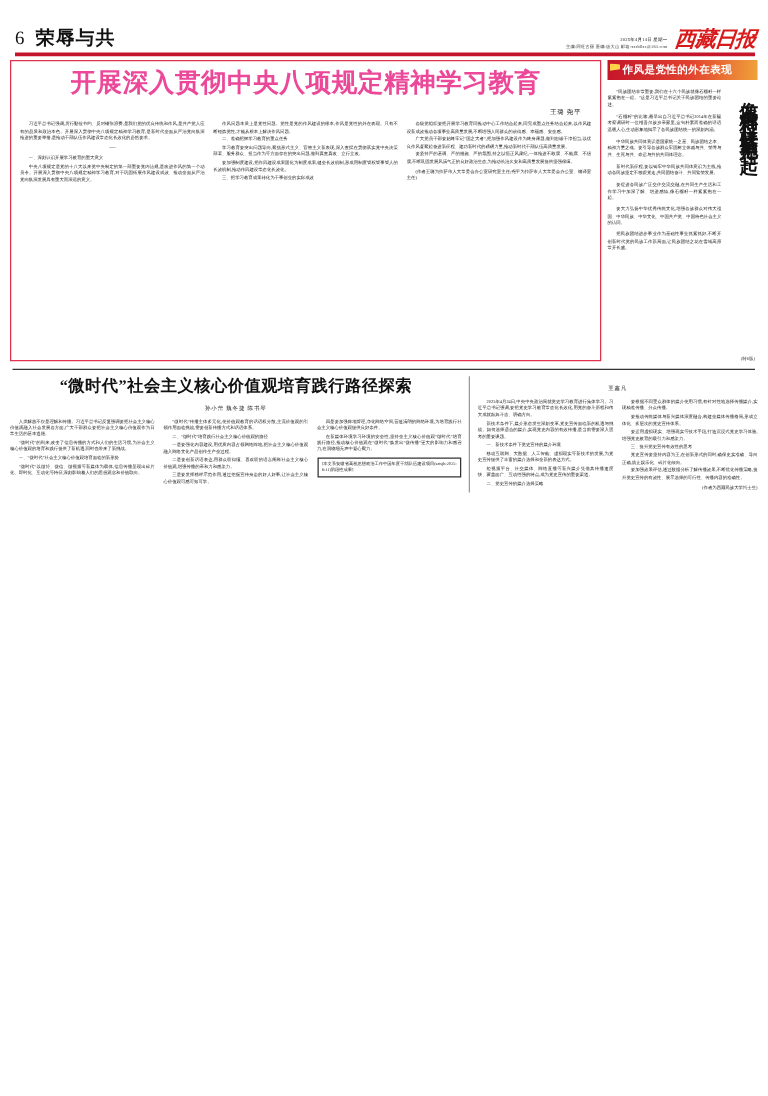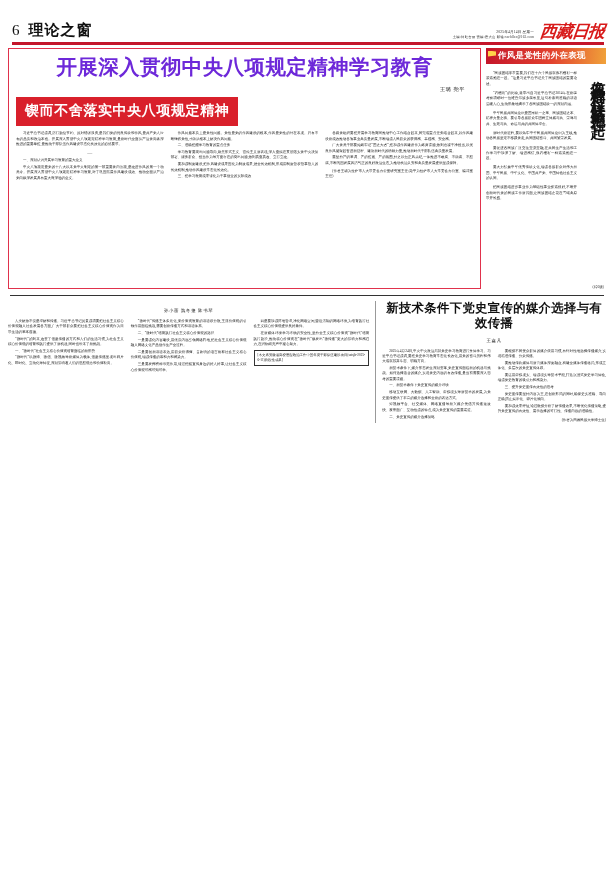--- a/index.html
+++ b/index.html
@@ -20,21 +20,21 @@
         font-family:"Liberation Serif",serif;letter-spacing:-1px;
         transform:skewX(-6deg);white-space:nowrap;line-height:1;}
 
   .mh-rule{height:3px;background:#c4152a;margin:0 2px 0 4px;}
 
   
   .top{display:flex;gap:5px;margin-top:3px;}
   .topmain{flex:1 1 auto;border:1.4px solid #e0324c;padding:6px 7px 5px;box-sizing:border-box;}
   .topside{width:120px;flex:0 0 120px;}
 
-  .hl1,.hl2{text-align:center;font-weight:700;color:#6d28d9;line-height:1.18;}
+  .hl1,.hl2{text-align:center;font-weight:700;color:#ec4899;line-height:1.18;}
   .hl1{font-size:20.5px;letter-spacing:.4px;}
   .hl2{font-size:20.5px;letter-spacing:4.6px;margin-top:3px;}
   .byline{text-align:right;font-size:5.2px;color:#222;margin:7px 8px 4px 0;letter-spacing:.6px;}
 
   .redbar{background:#d9202b;color:#fff;font-weight:700;font-size:14px;
           letter-spacing:.6px;padding:5px 9px 6px;display:inline-block;margin-bottom:5px;}
 
   .cols3{column-count:3;column-gap:7px;column-rule:none;}
   .bodytext{font-size:3.5px;line-height:1.52;text-align:justify;color:#1a1a1a;
             text-indent:2em;margin:0 0 1.5px;}
@@ -74,41 +74,38 @@
   .pagemark{font-size:3.6px;color:#333;text-align:right;padding-right:2px;margin-top:1px;}
 </style>
 </head>
 <body>
 
 <div class="page">
 
   <div class="masthead">
     <div class="mh-left">
       <span class="pg-num">6</span>
-      <span class="pg-sec">理论之窗</span>
+      <span class="pg-sec">荣辱与共</span>
     </div>
     <div class="mh-right">
       <div class="mh-meta">
         <div class="mh-date">2025年4月14日 星期一</div>
         <div class="mh-staff">主编:阿旺古丽  责编:唐大山  邮箱:xzrbllzc@163.com</div>
       </div>
       <div class="logo">西藏日报</div>
     </div>
   </div>
   <div class="mh-rule"></div>
 
   <div class="top">
 
     <div class="topmain">
       <div class="hl1">开展深入贯彻中央八项规定精神学习教育</div>
       <div class="byline">王璐 尧平</div>
 
-      <div>
-        <span class="redbar">锲而不舍落实中央八项规定精神</span>
-      </div>
 
       <div class="cols3">
         <p class="bodytext">习近平总书记强调,厉行勤俭节约、反对铺张浪费,是我们党的优良传统和作风,是共产党人应有的品质和政治本色。开展深入贯彻中央八项规定精神学习教育,是新时代全面从严治党向纵深推进的重要举措,是推动干部队伍作风建设常态化长效化的必然要求。</p>
         <span class="sep">—</span>
         <p class="bodytext">一、深刻认识开展学习教育的重大意义</p>
         <p class="bodytext">中央八项规定是党的十八大以来党中央制定的第一部重要党内法规,是改进作风的第一个动员令。开展深入贯彻中央八项规定精神学习教育,对于巩固拓展作风建设成效、推动全面从严治党向纵深发展具有重大而深远的意义。</p>
         <p class="bodytext">作风问题本质上是党性问题。党性是党的作风建设的根本,作风是党性的外在表现。只有不断锤炼党性,才能从根本上解决作风问题。</p>
         <p class="bodytext">二、准确把握学习教育的重点任务</p>
         <p class="bodytext">学习教育要突出问题导向,聚焦形式主义、官僚主义新表现,深入查摆在贯彻落实党中央决策部署、服务群众、担当作为等方面存在的突出问题,做到真查真改、立行立改。</p>
         <p class="bodytext">要加强制度建设,把作风建设成果固化为制度成果,健全长效机制,形成用制度管权管事管人的长效机制,推动作风建设常态化长效化。</p>
@@ -141,39 +138,39 @@
 
       <div class="pagemark">(转6版)</div>
     </div>
   </div>
 
   <div class="mid-rule"></div>
 
   <div class="bottom">
 
     <div class="b-left">
+      <div class="b-title">“微时代”社会主义核心价值观培育践行路径探索</div>
       <div class="b-byline">孙小蕾 魏冬捷 陈书琴</div>
       <div class="b-cols3">
         <p class="bodytext">人类解放不仅是理解和传播。习近平总书记反复强调要把社会主义核心价值观融入社会发展各方面,广大干部群众要把社会主义核心价值观作为日常生活的基本遵循。</p>
         <p class="bodytext">“微时代”的到来,改变了信息传播的方式和人们的生活习惯,为社会主义核心价值观的培育和践行提供了新机遇,同时也带来了新挑战。</p>
         <p class="bodytext">一、“微时代”社会主义核心价值观培育面临的新形势</p>
         <p class="bodytext">“微时代”以微博、微信、微视频等新媒体为载体,信息传播呈现出碎片化、即时化、互动化等特征,深刻影响着人们的思想观念和价值取向。</p>
         <p class="bodytext">“微时代”传播主体多元化,使价值观教育的话语权分散,主流价值观的引领作用面临挑战,需要创新传播方式和话语体系。</p>
         <p class="bodytext">二、“微时代”培育践行社会主义核心价值观的路径</p>
         <p class="bodytext">一是要强化内容建设,用优质内容占领网络阵地,把社会主义核心价值观融入网络文化产品创作生产全过程。</p>
         <p class="bodytext">二是要创新话语表达,用群众听得懂、喜欢听的语言阐释社会主义核心价值观,增强传播的亲和力和感染力。</p>
         <p class="bodytext">三是要发挥榜样示范作用,通过挖掘宣传身边的好人好事,让社会主义核心价值观可感可知可学。</p>
         <p class="bodytext">四是要加强阵地管理,净化网络空间,营造清朗的网络环境,为培育践行社会主义核心价值观提供良好条件。</p>
         <p class="bodytext">在新媒体环境学习环境的安全性,坚持全主义核心价值观“微时代”培育践行路径,推动核心价值观在“微时代”焕发出“微传播”更大的影响力和感召力,在润物细无声中凝心聚力。</p>
         <div class="boxnote">[本文系安徽省高校思想政治工作中国年度干部队伍建设项目(sztsjh-2025-6-11)阶段性成果]</div>
       </div>
     </div>
 
     <div class="b-right vdiv" style="padding-left:6px;">
-      <div class="b-title sm">新技术条件下党史宣传的媒介选择与有效传播</div>
       <div class="b-byline">王鑫凡</div>
       <div class="b-cols2">
         <p class="bodytext">2025年4月24日,中央中央政治局就党史学习教育进行集体学习。习近平总书记强调,要把党史学习教育常态化长效化,用党的奋斗历程和伟大成就鼓舞斗志、明确方向。</p>
         <p class="bodytext">新技术条件下,媒介形态发生深刻变革,党史宣传面临新的机遇与挑战。如何选择适合的媒介,实现党史内容的有效传播,是当前需要深入思考的重要课题。</p>
         <p class="bodytext">一、新技术条件下党史宣传的媒介环境</p>
         <p class="bodytext">移动互联网、大数据、人工智能、虚拟现实等新技术的发展,为党史宣传提供了丰富的媒介选择和全新的表达方式。</p>
         <p class="bodytext">短视频平台、社交媒体、网络直播等新兴媒介凭借其传播速度快、覆盖面广、互动性强的特点,成为党史宣传的重要渠道。</p>
         <p class="bodytext">二、党史宣传的媒介选择策略</p>
         <p class="bodytext">要根据不同受众群体的媒介使用习惯,有针对性地选择传播媒介,实现精准传播、分众传播。</p>
         <p class="bodytext">要推动传统媒体与新兴媒体深度融合,构建全媒体传播格局,形成立体化、多层次的党史宣传体系。</p>

